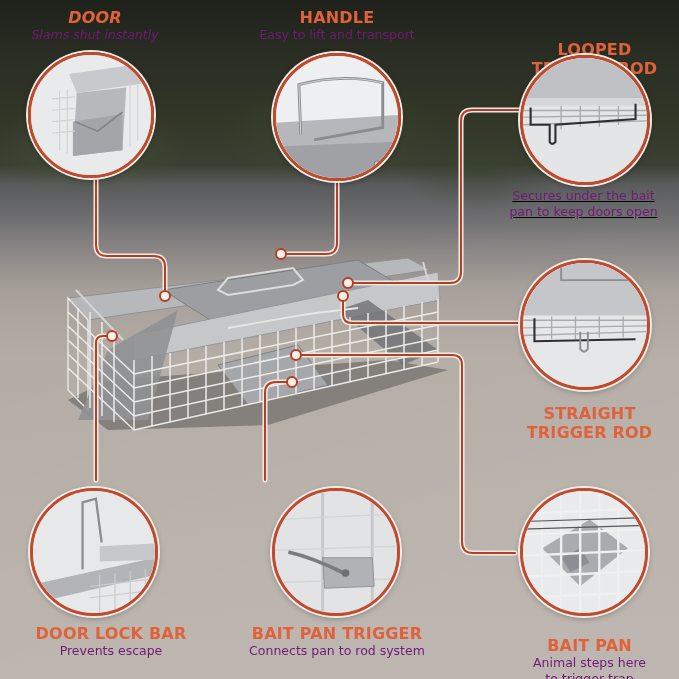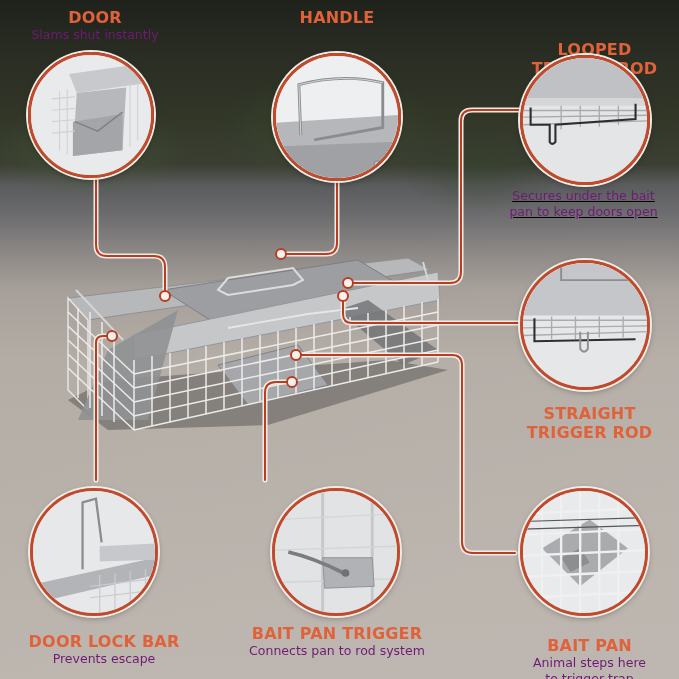--- a/index.html
+++ b/index.html
@@ -166,21 +166,21 @@
       <circle cx="281" cy="254" r="5"></circle>
       <circle cx="348" cy="283" r="5"></circle>
       <circle cx="343" cy="296" r="5"></circle>
       <circle cx="296" cy="355" r="5"></circle>
       <circle cx="292" cy="382" r="5"></circle>
       <circle cx="112" cy="336" r="5"></circle>
     </g>
   </svg>
 </div>
 
-<div class="callout" style="left:15px; top:8px; width:160px;">
+<div class="callout" style="left:15px; top:8px; width:160px;font-style:italic;">
   <div class="title">DOOR</div>
   <div class="desc">Slams shut instantly</div>
 </div>
 <div class="circle" style="left:28px; top:52px; width:126px; height:126px;">
   <svg viewBox="0 0 126 126">
     <rect x="0" y="0" width="126" height="126" fill="#e9eaeb"></rect>
     <polygon points="40,20 110,10 118,30 48,40" fill="#c7c9cc"></polygon>
     <polygon points="48,40 100,34 96,100 44,106" fill="#b6b8bb"></polygon>
     <polygon points="44,70 96,62 96,100 44,106" fill="#a3a5a8"></polygon>
     <g stroke="#d0d2d4" stroke-width="1.2">
@@ -192,20 +192,21 @@
         <line x1="22" y1="82" x2="46" y2="80"></line>
       <line x1="104" y1="30" x2="104" y2="96"></line>
         <line x1="112" y1="30" x2="112" y2="90"></line>
     </g>
     <path d="M46,70 L70,80 L96,60" fill="none" stroke="#7f8184" stroke-width="1.5"></path>
   </svg>
 </div>
 
 <div class="callout" style="left:232px; top:8px; width:210px;text-align:center;">
   <div class="title">HANDLE</div>
+  <div class="desc">Easy to lift and transport</div>
 </div>
 <div class="circle" style="left:273px; top:53px; width:128px; height:128px;">
   <svg viewBox="0 0 128 128">
     <rect x="0" y="0" width="128" height="128" fill="#eeeff0"></rect>
     <polygon points="0,70 128,62 128,128 0,128" fill="#b5b7ba"></polygon>
     <polygon points="0,95 128,90 128,128 0,128" fill="#9fa1a4"></polygon>
     <path d="M26,83 L24,30 Q70,18 112,28 L112,75 L40,88" fill="none" stroke="#8a8c8f" stroke-width="3"></path>
     <path d="M26,83 L24,30 Q70,18 112,28" fill="none" stroke="#d8d9db" stroke-width="1"></path>
     <circle cx="106" cy="113" r="3" fill="#c3c5c8" stroke="#7c7e81"></circle>
   </svg>
@@ -269,21 +270,21 @@
     <g stroke="#c9cbce" stroke-width="1.3">
       <line x1="60" y1="100" x2="128" y2="92"></line>
         <line x1="60" y1="112" x2="128" y2="104"></line>
       <line x1="70" y1="88" x2="70" y2="128"></line>
         <line x1="86" y1="86" x2="86" y2="128"></line>
       <line x1="102" y1="84" x2="102" y2="128"></line>
         <line x1="118" y1="82" x2="118" y2="128"></line>
     </g>
   </svg>
 </div>
-<div class="callout" style="left:4px; top:624px; width:200px;margin-top:8px;">
+<div class="callout" style="left:11px; top:624px; width:200px;">
   <div class="title">DOOR LOCK BAR</div>
   <div class="desc">Prevents escape</div>
 </div>
 
 <div class="circle" style="left:272px; top:488px; width:128px; height:128px;">
   <svg viewBox="0 0 128 128">
     <rect x="0" y="0" width="128" height="128" fill="#e2e3e4"></rect>
     <g stroke="#c5c7ca" stroke-width="3">
       <line x1="50" y1="0" x2="50" y2="128"></line>
         <line x1="102" y1="0" x2="102" y2="128"></line>

